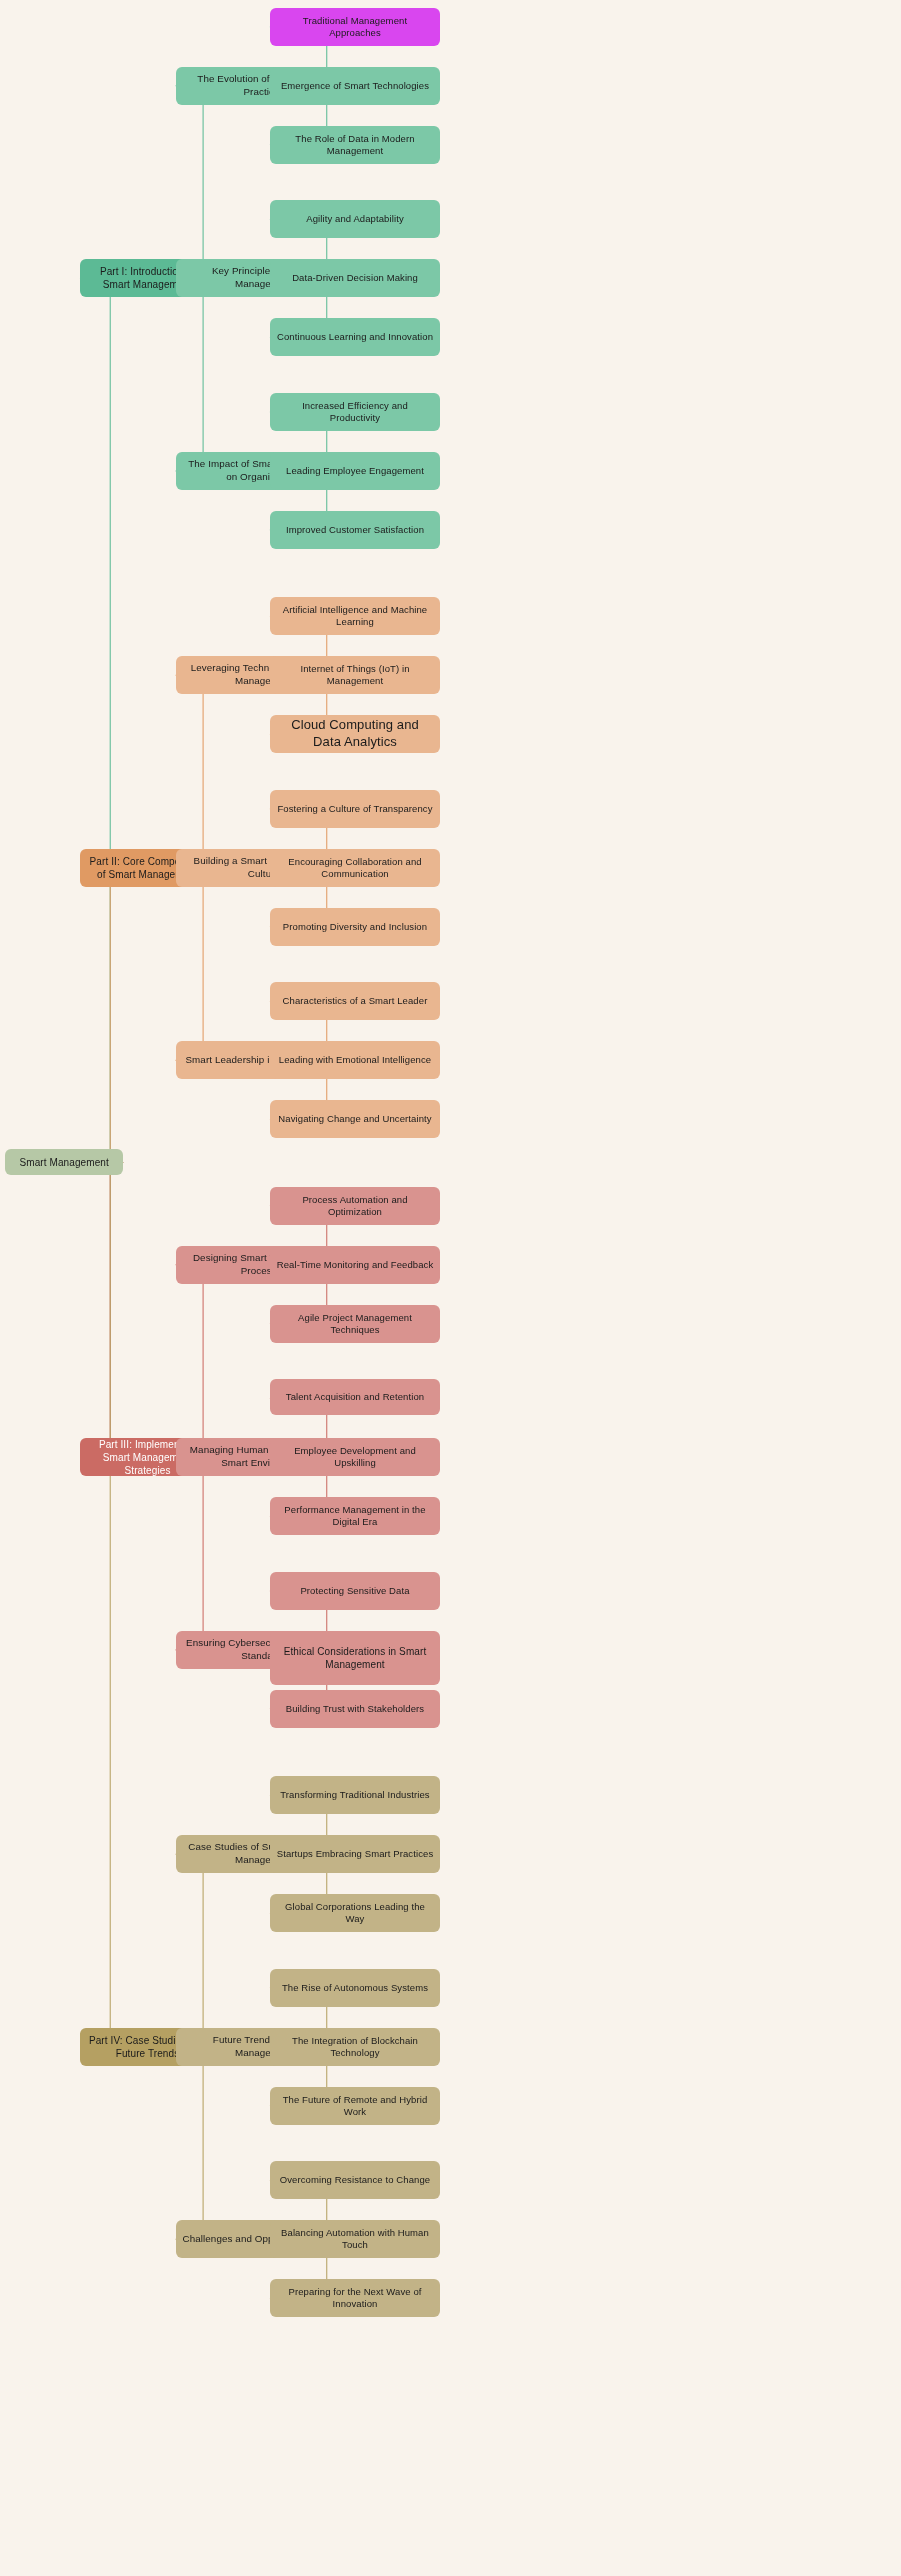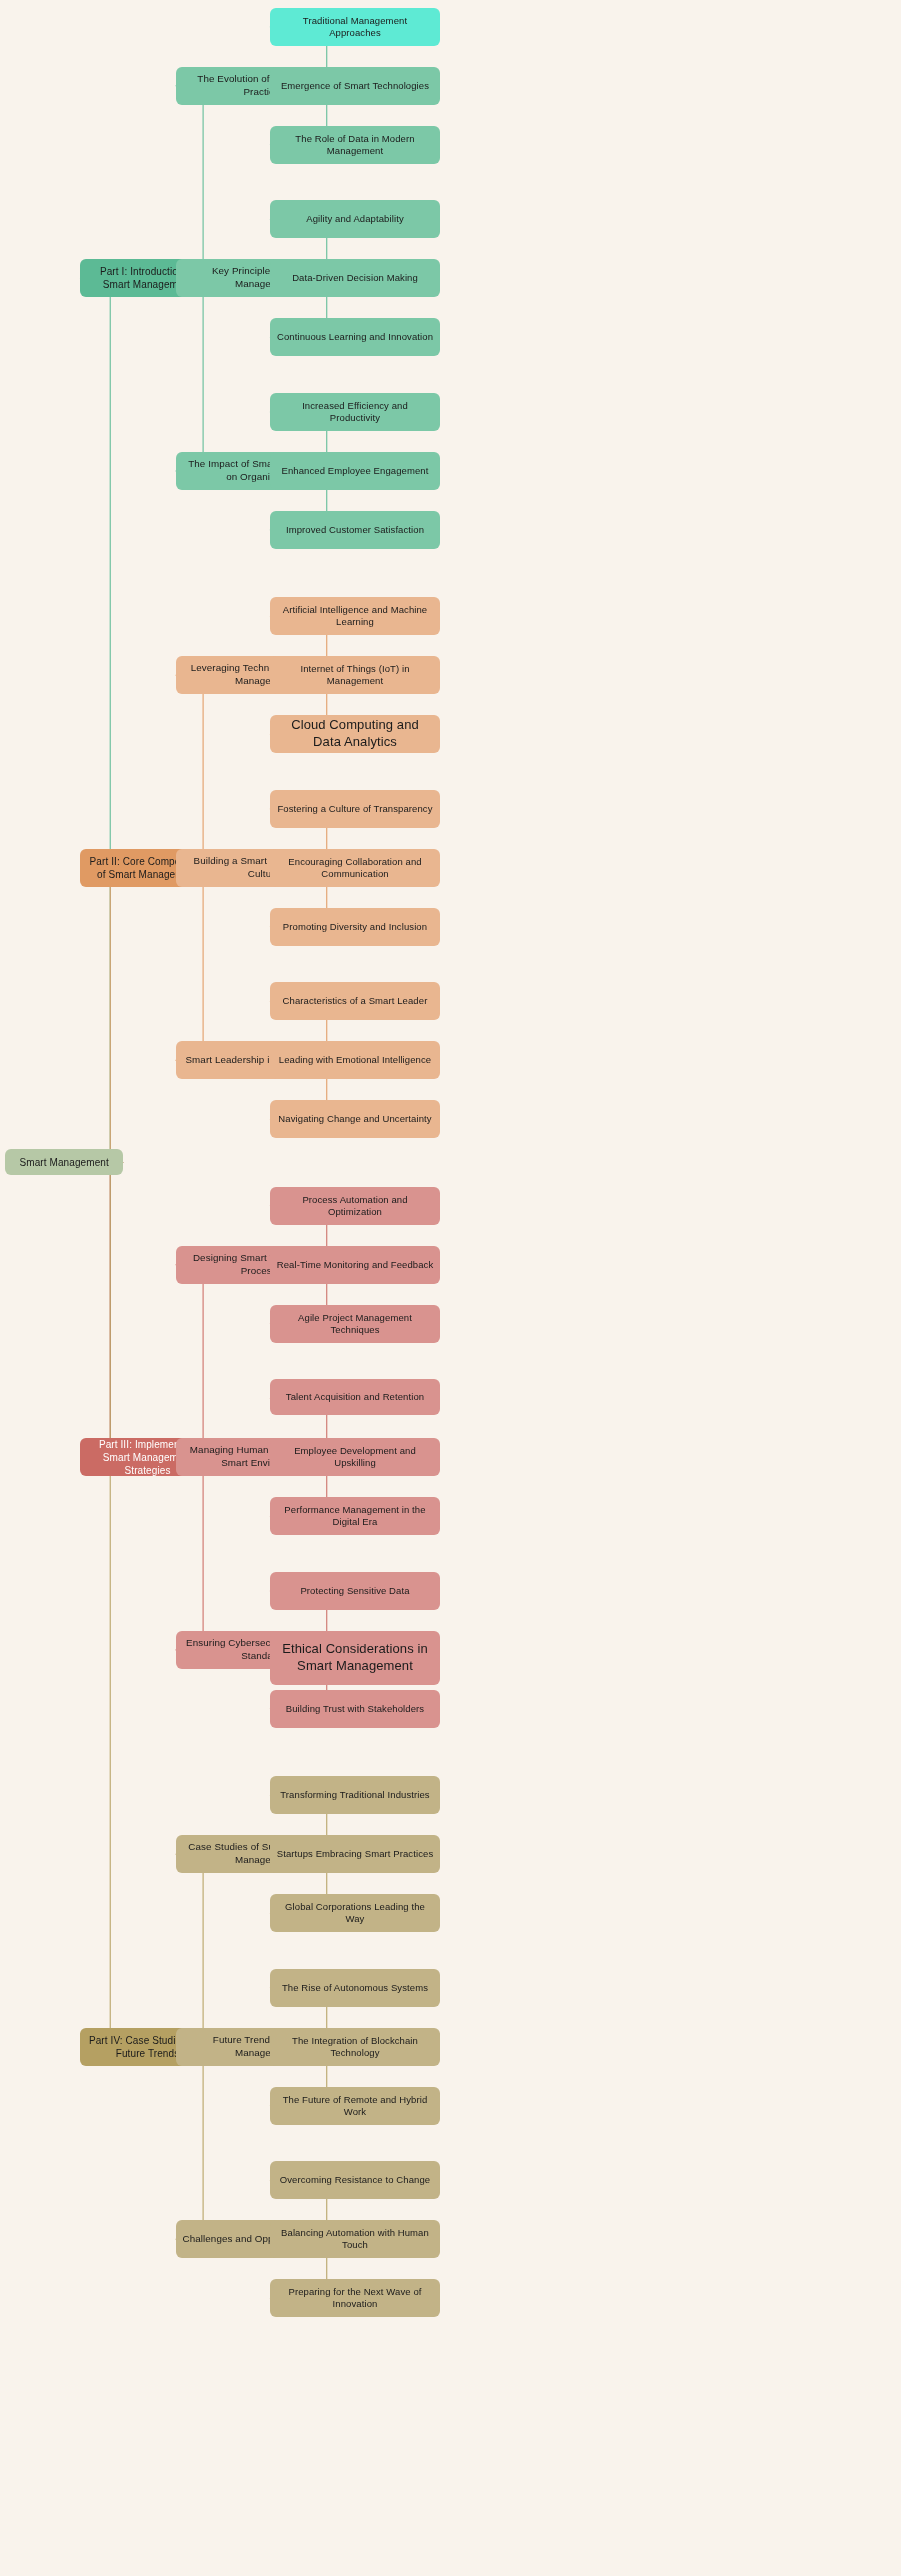--- a/index.html
+++ b/index.html
@@ -102,21 +102,21 @@
     </svg>
 <div class="node root" style="left: 5.2px; top: 1149px; width: 118px; height: 26px; background: rgb(182, 200, 166); color: rgb(27, 27, 27); font-size: 10px;">
       <span>Smart Management</span>
     </div>
     <div class="node l1" style="left: 80px; top: 259px; width: 135px; height: 38px; background: rgb(92, 186, 149); color: rgb(27, 27, 27); font-size: 10px;">
       <span>Part I: Introduction to Smart Management</span>
     </div>
     <div class="node l2" style="left: 176px; top: 67px; width: 176px; height: 38px; background: rgb(124, 200, 167); color: rgb(27, 27, 27); font-size: 9.8px;">
       <span>The Evolution of Management Practices</span>
     </div>
-    <div class="node l3" style="left: 270px; top: 7.9px; width: 170px; height: 38px; background: #5eead4; color: rgb(27, 27, 27); font-size: 9.5px;">
+    <div class="node l3" style="left: 270px; top: 7.9px; width: 170px; height: 38px; background: #d946ef; color: rgb(27, 27, 27); font-size: 9.5px;">
       <span>Traditional Management Approaches</span>
     </div>
     <div class="node l3" style="left: 270px; top: 67px; width: 170px; height: 38px; background: rgb(124, 200, 167); color: rgb(27, 27, 27); font-size: 9.5px;">
       <span>Emergence of Smart Technologies</span>
     </div>
     <div class="node l3" style="left: 270px; top: 126px; width: 170px; height: 38px; background: rgb(124, 200, 167); color: rgb(27, 27, 27); font-size: 9.5px;">
       <span>The Role of Data in Modern Management</span>
     </div>
     <div class="node l2" style="left: 176px; top: 259px; width: 176px; height: 38px; background: rgb(124, 200, 167); color: rgb(27, 27, 27); font-size: 9.8px;">
       <span>Key Principles of Smart Management</span>
@@ -130,21 +130,21 @@
     <div class="node l3" style="left: 270px; top: 318px; width: 170px; height: 38px; background: rgb(124, 200, 167); color: rgb(27, 27, 27); font-size: 9.5px;">
       <span>Continuous Learning and Innovation</span>
     </div>
     <div class="node l2" style="left: 176px; top: 452px; width: 176px; height: 38px; background: rgb(124, 200, 167); color: rgb(27, 27, 27); font-size: 9.8px;">
       <span>The Impact of Smart Management on Organizations</span>
     </div>
     <div class="node l3" style="left: 270px; top: 393px; width: 170px; height: 38px; background: rgb(124, 200, 167); color: rgb(27, 27, 27); font-size: 9.5px;">
       <span>Increased Efficiency and Productivity</span>
     </div>
     <div class="node l3" style="left: 270px; top: 452px; width: 170px; height: 38px; background: rgb(124, 200, 167); color: rgb(27, 27, 27); font-size: 9.5px;">
-      <span>Enhanced Employee Engagement</span>
+      <span>Leading Employee Engagement</span>
     </div>
     <div class="node l3" style="left: 270px; top: 511px; width: 170px; height: 38px; background: rgb(124, 200, 167); color: rgb(27, 27, 27); font-size: 9.5px;">
       <span>Improved Customer Satisfaction</span>
     </div>
     <div class="node l1" style="left: 80px; top: 849px; width: 135px; height: 38px; background: rgb(224, 154, 99); color: rgb(27, 27, 27); font-size: 10px;">
       <span>Part II: Core Components of Smart Management</span>
     </div>
     <div class="node l2" style="left: 176px; top: 656px; width: 176px; height: 38px; background: rgb(233, 182, 144); color: rgb(27, 27, 27); font-size: 9.8px;">
       <span>Leveraging Technology for Smart Management</span>
     </div>
@@ -207,21 +207,21 @@
     </div>
     <div class="node l3" style="left: 270px; top: 1497px; width: 170px; height: 38px; background: rgb(217, 147, 143); color: rgb(27, 27, 27); font-size: 9.5px;">
       <span>Performance Management in the Digital Era</span>
     </div>
     <div class="node l2" style="left: 176px; top: 1631px; width: 176px; height: 38px; background: rgb(217, 147, 143); color: rgb(27, 27, 27); font-size: 9.8px;">
       <span>Ensuring Cybersecurity and Ethical Standards</span>
     </div>
     <div class="node l3" style="left: 270px; top: 1572px; width: 170px; height: 38px; background: rgb(217, 147, 143); color: rgb(27, 27, 27); font-size: 9.5px;">
       <span>Protecting Sensitive Data</span>
     </div>
-    <div class="node l3" style="left: 270px; top: 1631px; width: 170px; height: 54px; background: rgb(217, 147, 143); color: rgb(27, 27, 27); font-size: 13px;">
+    <div class="node l3" style="left: 270px; top: 1631px; width: 170px; height: 54px; background: rgb(217, 147, 143); color: rgb(27, 27, 27); font-size: 10px;">
       <span>Ethical Considerations in Smart Management</span>
     </div>
     <div class="node l3" style="left: 270px; top: 1690px; width: 170px; height: 38px; background: rgb(217, 147, 143); color: rgb(27, 27, 27); font-size: 9.5px;">
       <span>Building Trust with Stakeholders</span>
     </div>
     <div class="node l1" style="left: 80px; top: 2028px; width: 135px; height: 38px; background: rgb(181, 160, 98); color: rgb(27, 27, 27); font-size: 10px;">
       <span>Part IV: Case Studies and Future Trends</span>
     </div>
     <div class="node l2" style="left: 176px; top: 1835px; width: 176px; height: 38px; background: rgb(194, 179, 135); color: rgb(27, 27, 27); font-size: 9.8px;">
       <span>Case Studies of Successful Smart Management</span>

